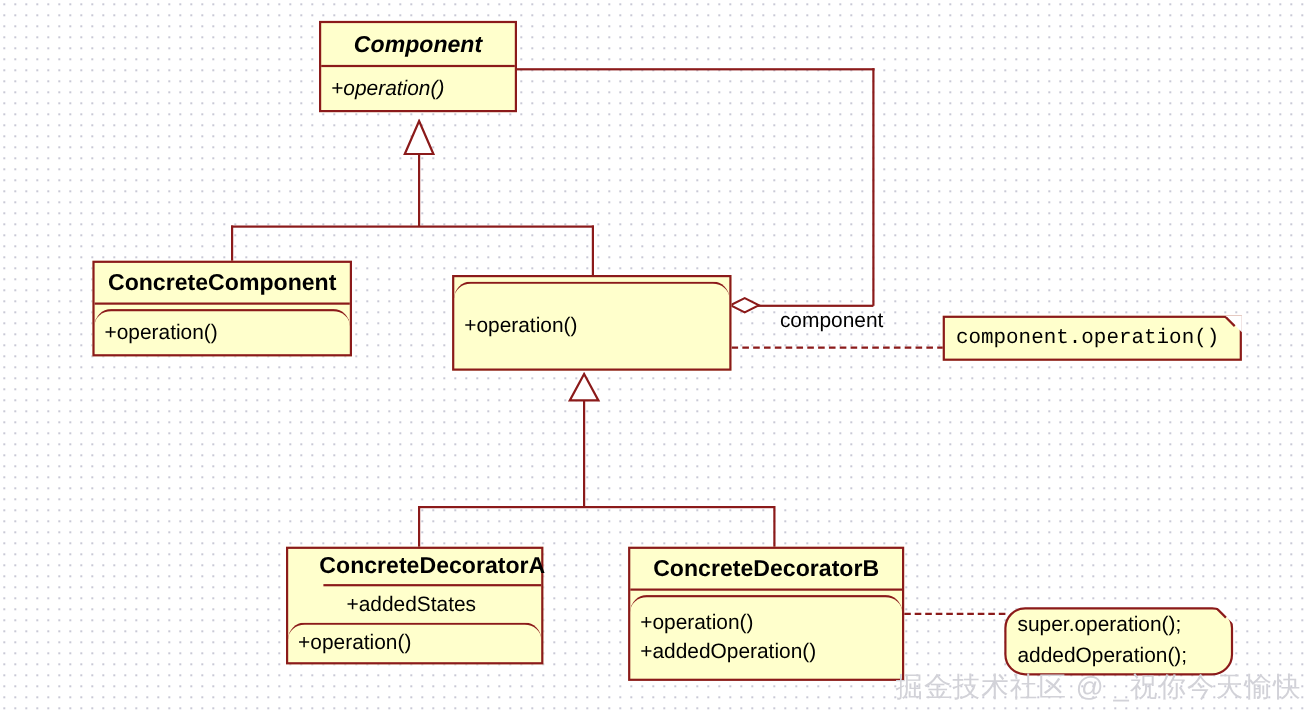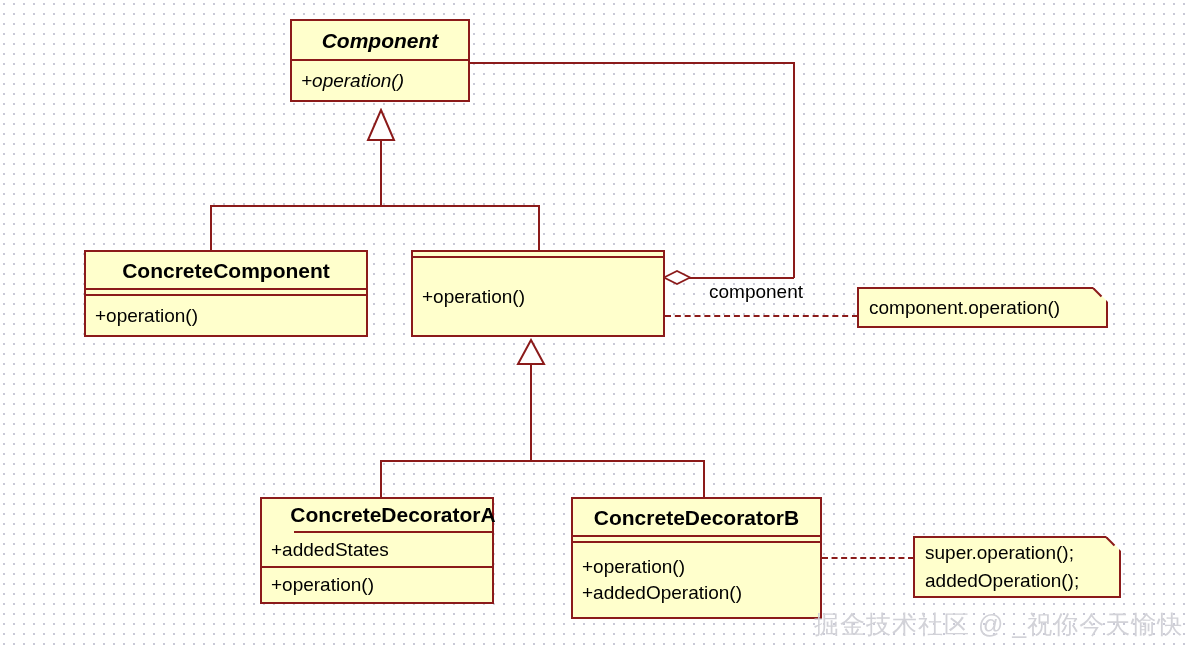--- a/index.html
+++ b/index.html
@@ -46,20 +46,21 @@
   .uml-compartment {
     box-sizing: border-box;
     color: #000000;
     font-size: 19px;
     line-height: 1.35;
     padding: 4px 8px 4px 9px;
     display: flex;
     flex-direction: column;
     justify-content: center;
     white-space: pre;
+    border-radius: 15px;
   }
   .uml-compartment.sep { border-top: 2px solid #8b1a1a; }
   .uml-compartment.italic { font-style: italic; }
 
   
   .uml-note {
     position: absolute;
     box-sizing: border-box;
     background: #ffffcc;
     border: 2px solid #8b1a1a;
@@ -183,48 +184,48 @@
   </div>
 
   <div class="line-h dashed" style="left:665px; top:315px; width:193px;"></div>
   <div class="line-h dashed" style="left:822px; top:557px; width:92px;"></div>
 
   <div class="uml-box" style="left:290px; top:19px; width:180px; height:83px;">
     <div class="uml-title abstract" style="height:40px;">Component</div>
     <div class="uml-compartment italic" style="flex:1;">+operation()</div>
   </div>
 
-  <div class="uml-box" style="left:84px; top:250px; width:284px; height:87px;">
+  <div class="uml-box" style="left:84px; top:237px; width:236px; height:87px;">
     <div class="uml-title" style="height:38px;">ConcreteComponent</div>
     <div class="uml-compartment sep" style="flex:1; border-top-width:2px; margin-top:4px;">+operation()</div>
   </div>
 
   <div class="uml-box" style="left:411px; top:250px; width:254px; height:87px;">
     <div class="uml-compartment sep" style="flex:1; border-top-width:2px; margin-top:4px;">+operation()</div>
   </div>
 
   <div class="uml-box" style="left:260px; top:497px; width:234px; height:107px;">
     <div class="uml-title" style="height:36px;margin-left:32px;">ConcreteDecoratorA</div>
-    <div class="uml-compartment" style="height:34px;">+addedStates</div>
+    <div class="uml-compartment" style="height:34px;margin-left:44px;">+addedStates</div>
     <div class="uml-compartment sep" style="flex:1;">+operation()</div>
   </div>
 
   <div class="uml-box" style="left:571px; top:497px; width:251px; height:122px;">
     <div class="uml-title" style="height:38px;">ConcreteDecoratorB</div>
     <div class="uml-compartment sep" style="flex:1; margin-top:4px;">+operation()
 +addedOperation()</div>
   </div>
 
-  <div class="uml-note" style="left:857px; top:287px; width:251px; height:41px;">
+  <div class="uml-note" style="left:857px; top:287px; width:272px; height:41px;font-family:Liberation Mono, monospace;">
     <span>component.operation()</span>
     <span class="note-fold"></span>
     <span class="note-fold-edge"></span>
   </div>
 
-  <div class="uml-note" style="left:913px; top:536px; width:208px; height:62px;">
+  <div class="uml-note" style="left:913px; top:552px; width:208px; height:62px;border-radius:19px;">
     <span>super.operation();
 addedOperation();</span>
     <span class="note-fold"></span>
     <span class="note-fold-edge"></span>
   </div>
 
   <div class="watermark" style="left:814px; top:608px;">掘金技术社区 @ _祝你今天愉快</div>
 
 </div>
 

